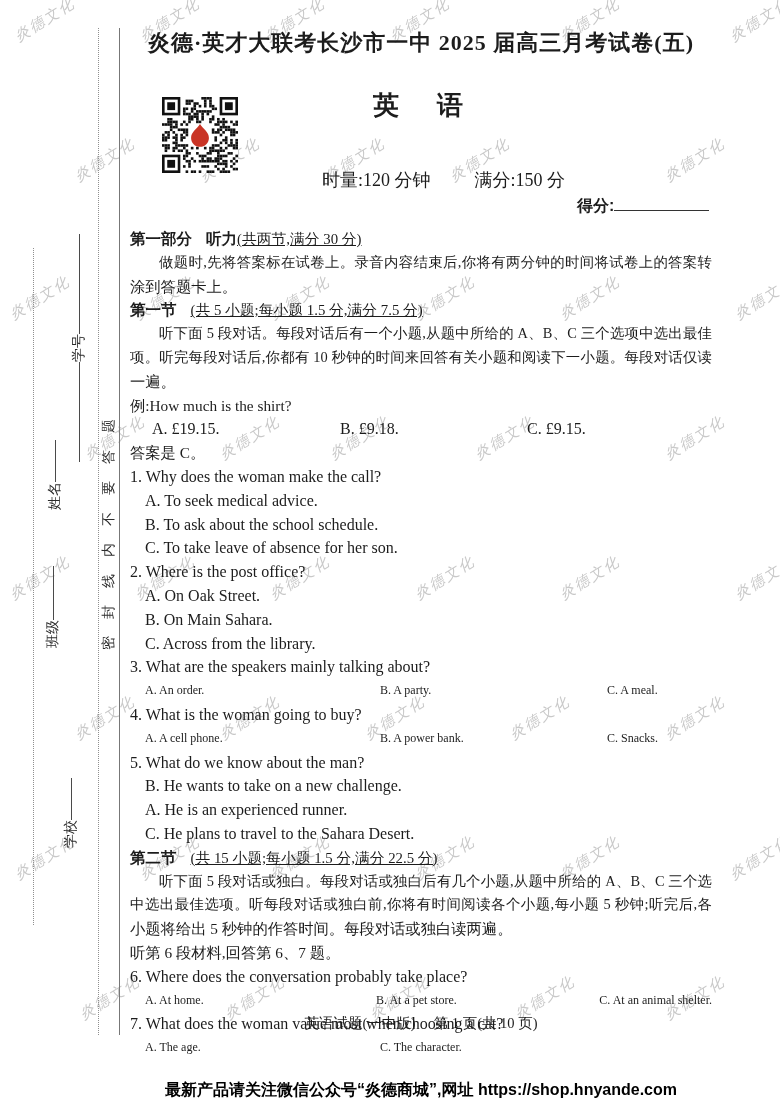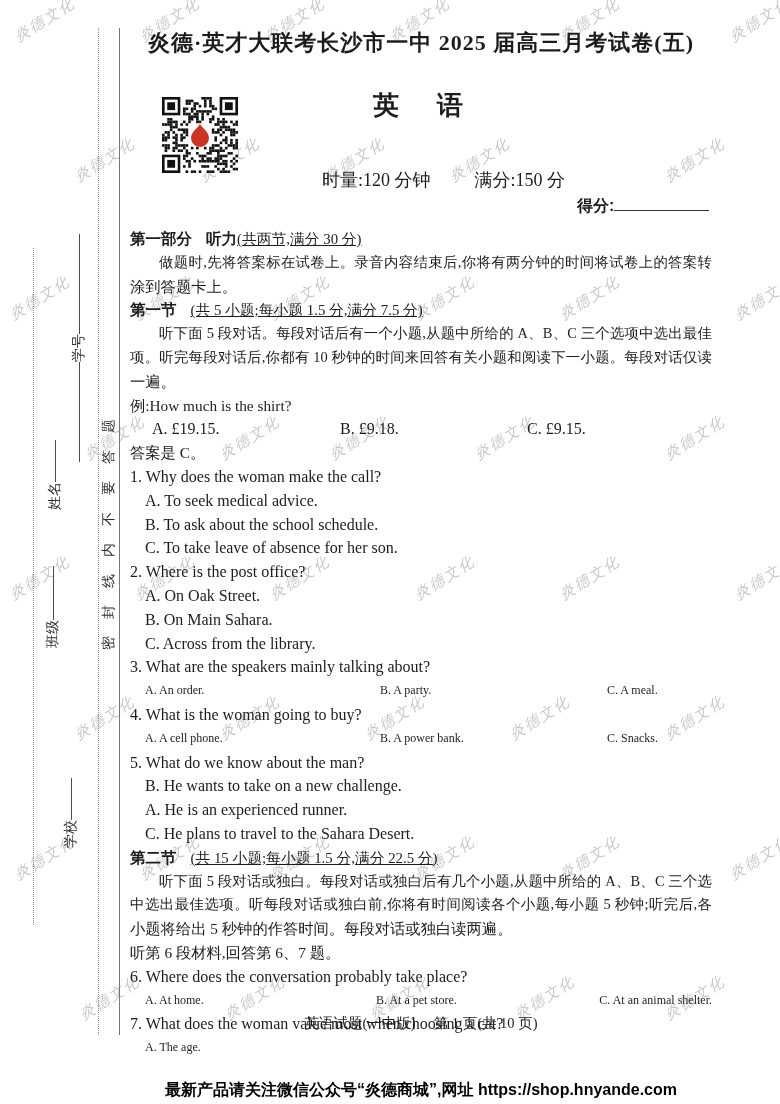--- a/index.html
+++ b/index.html
@@ -478,20 +478,21 @@
   <div class="line en">6. Where does the conversation probably take place?</div>
   <div class="line optrow">
     <span class="c1">A. At home.</span>
     <span class="c2">B. At a pet store.</span>
     <span class="c3">C. At an animal shelter.</span>
   </div>
 
   <div class="line en">7. What does the woman value most when choosing a cat?</div>
   <div class="line optrow">
     <span class="c1">A. The age.</span>
+    <span class="c3">C. The character.</span>
   </div>
 
 </div>
 
 <div class="f1">
   <span>英语试题(一中版)</span>
   <span>第 1 页(共 10 页)</span>
 </div>
 <div class="f2">最新产品请关注微信公众号“炎德商城”,网址 https://shop.hnyande.com</div>
 

